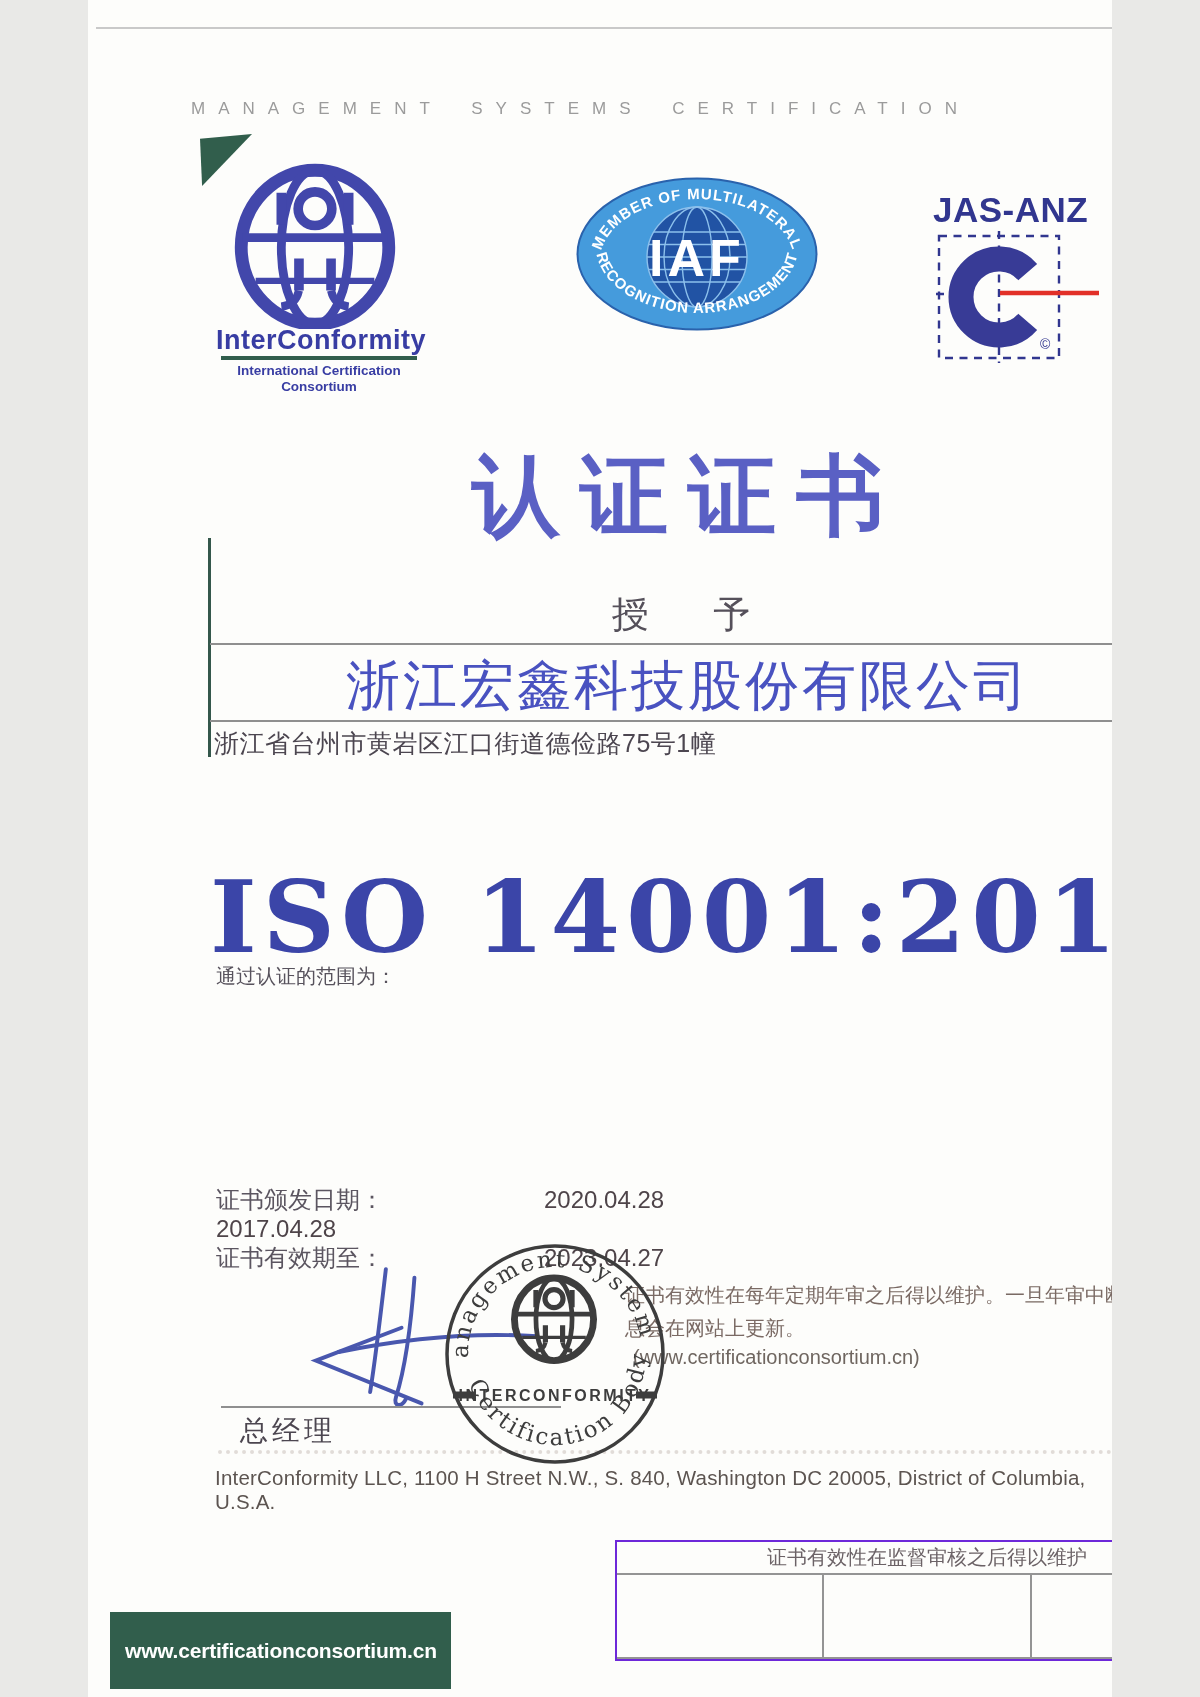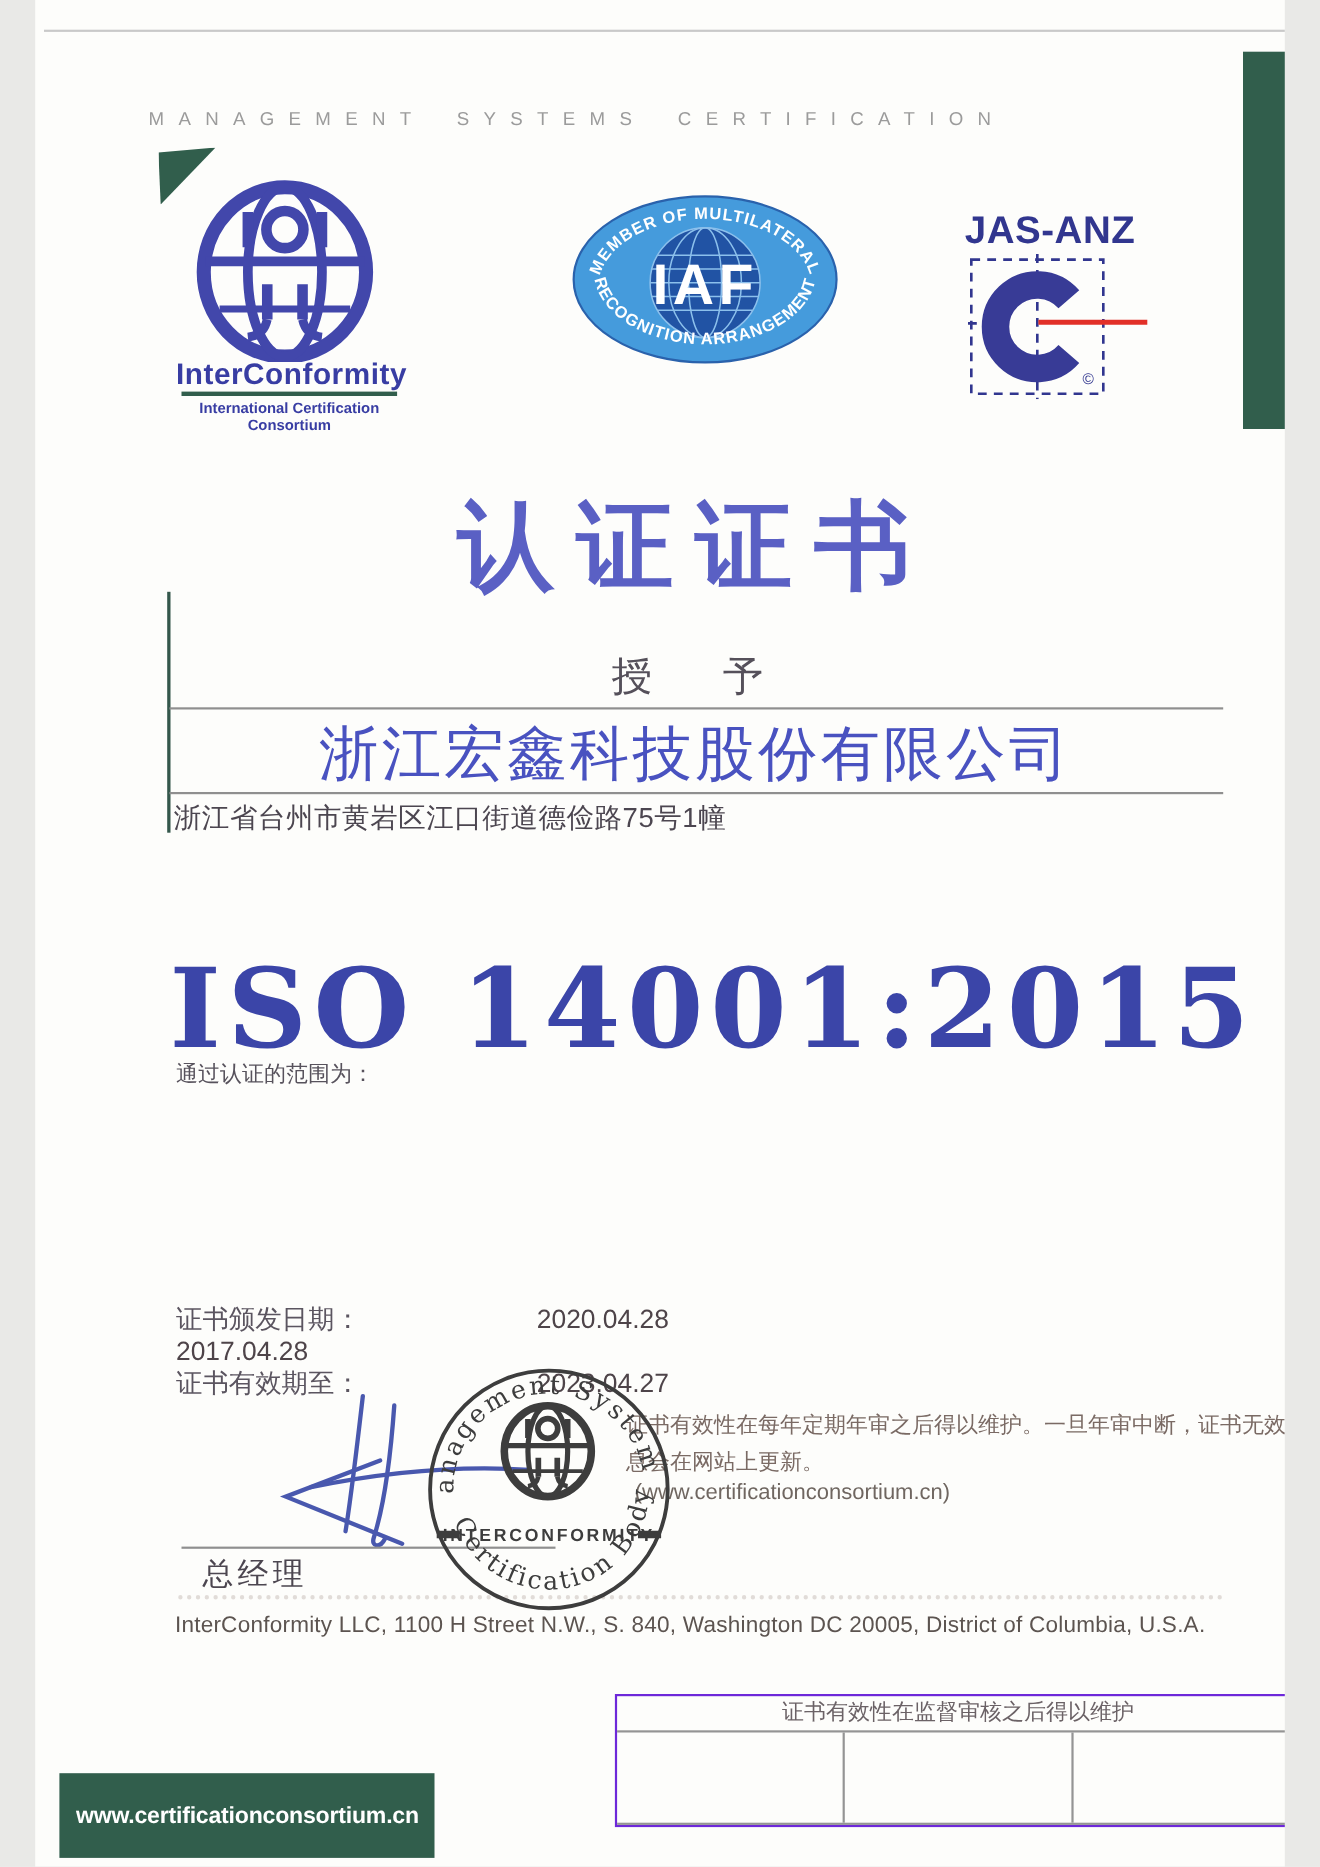--- a/index.html
+++ b/index.html
@@ -1,16 +1,16 @@
 <!DOCTYPE html>
 <html><head>
 <meta charset="utf-8">
 <style>
   html,body{margin:0;padding:0;background:#e9e9e7;}
-  .page{position:relative;width:1136px;height:1697px;margin:0 auto;background:#fdfdfb;
+  .page{position:relative;width:1024px;height:1697px;margin:0 auto;background:#fdfdfb;
         overflow:hidden;font-family:"Liberation Sans",sans-serif;color:#444;}
   .abs{position:absolute;}
   .top-rule{left:8px;top:27px;width:1179px;height:2px;background:#c9c9c9;}
   .banner{left:103px;top:99px;font-size:17px;font-weight:500;color:#9b9b9b;
           letter-spacing:13px;word-spacing:11px;white-space:nowrap;}
   .green{background:#315e4c;}
   .corner-tri{left:112px;top:134px;width:52px;height:52px;background:#315e4c;
               clip-path:polygon(0 9%,100% 0,4% 100%);}
   .ic-name{left:128px;top:325px;width:204px;text-align:center;font-size:27px;font-weight:bold;
            color:#383da3;letter-spacing:.5px;}

